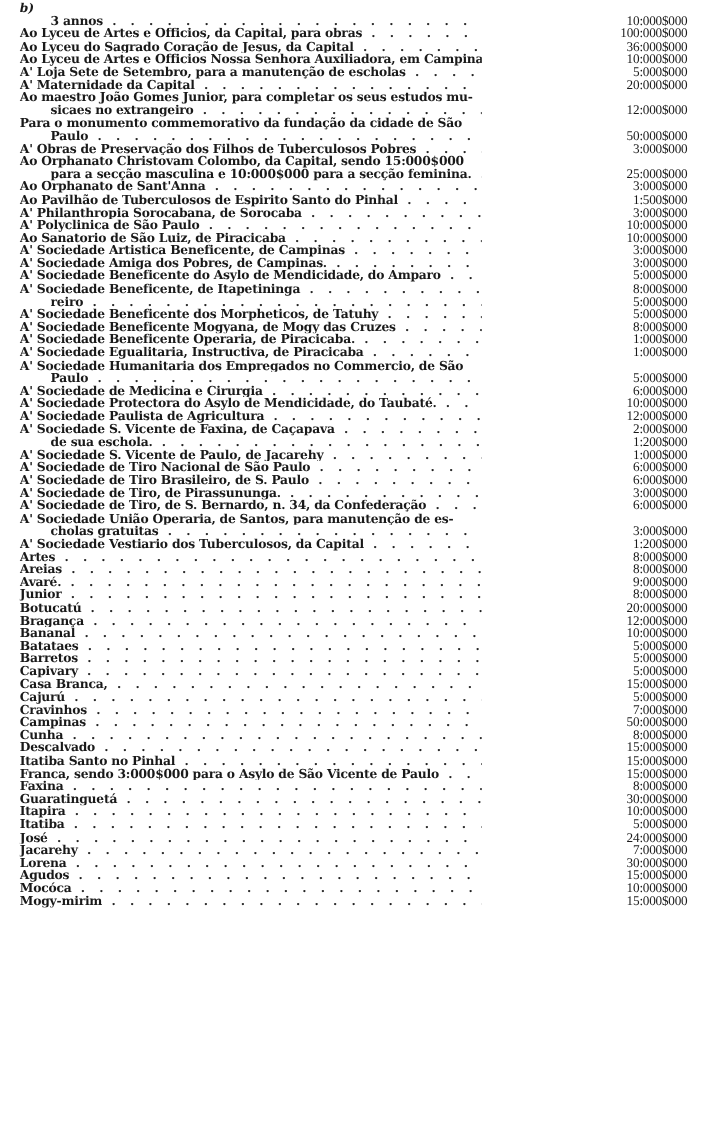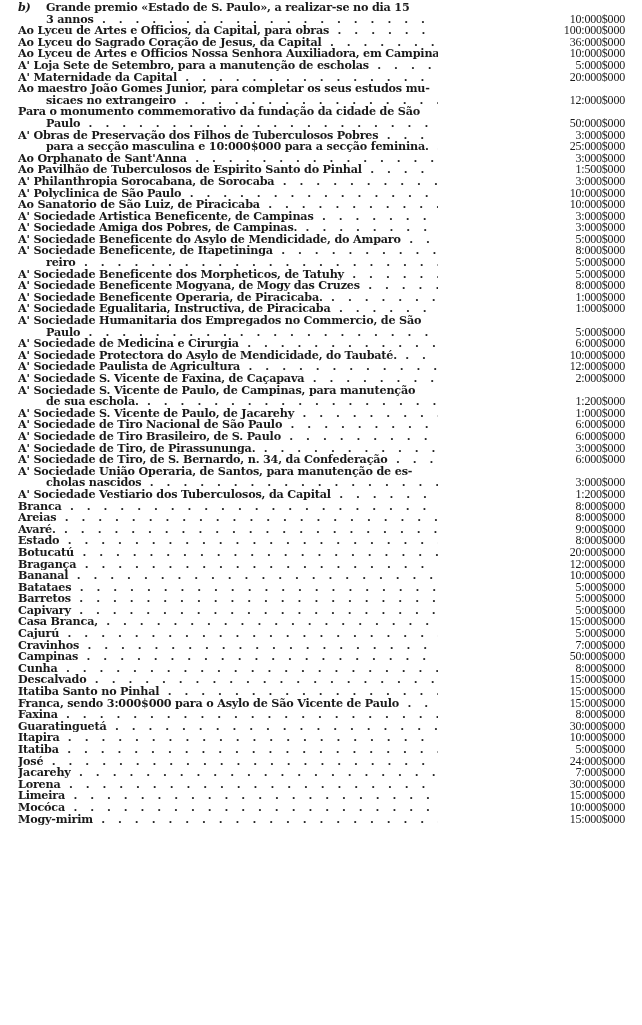--- a/index.html
+++ b/index.html
@@ -28,21 +28,20 @@
     font-weight: normal; font-size: 12px;
   }
 </style>
 </head>
 <body>
 
 <div class="page" id="page">
     <div class="entry">
       <div class="line">
         <span class="marker">b)</span>
-        <div class="text first-b"><span>Grande premio «Estado de S. Paulo», a realizar-se no dia 15</span></div>
       </div>
       <div class="line">
         <div class="text cont"><span>3 annos</span><span class="leader"> . . . . . . . . . . . . . . . . . . . . . . . . . . . . . . . .</span></div>
         <div class="amount">10:000$000</div>
       </div>
     </div>
     <div class="entry">
       <div class="line">
         <div class="text"><span>Ao Lyceu de Artes e Officios, da Capital, para obras</span><span class="leader"> . . . . . . . . . . . . . . . . . . . . . . . . . . . . . . . .</span></div>
         <div class="amount">100:000$000</div>
@@ -91,20 +90,23 @@
       </div>
     </div>
     <div class="entry">
       <div class="line">
         <div class="text"><span>A' Obras de Preservação dos Filhos de Tuberculosos Pobres</span><span class="leader"> . . . . . . . . . . . . . . . . . . . . . . . . . . . . . . . .</span></div>
         <div class="amount">3:000$000</div>
       </div>
     </div>
     <div class="entry">
       <div class="line">
+        <div class="text"><span>Ao Orphanato Christovam Colombo, da Capital, sendo 15:000$000</span></div>
+      </div>
+      <div class="line">
         <div class="text cont"><span>para a secção masculina e 10:000$000 para a secção feminina.</span><span class="leader"> . . . . . . . . . . . . . . . . . . . . . . . . . . . . . . . .</span></div>
         <div class="amount">25:000$000</div>
       </div>
     </div>
     <div class="entry">
       <div class="line">
         <div class="text"><span>Ao Orphanato de Sant'Anna</span><span class="leader"> . . . . . . . . . . . . . . . . . . . . . . . . . . . . . . . .</span></div>
         <div class="amount">3:000$000</div>
       </div>
     </div>
@@ -214,23 +216,20 @@
       </div>
     </div>
     <div class="entry">
       <div class="line">
         <div class="text"><span>A' Sociedade S. Vicente de Faxina, de Caçapava</span><span class="leader"> . . . . . . . . . . . . . . . . . . . . . . . . . . . . . . . .</span></div>
         <div class="amount">2:000$000</div>
       </div>
     </div>
     <div class="entry">
       <div class="line">
-        <div class="text"><span>A' Sociedade S. Vicente de Paulo, de Campinas, para manutenção</span></div>
-      </div>
-      <div class="line">
         <div class="text cont"><span>de sua eschola.</span><span class="leader"> . . . . . . . . . . . . . . . . . . . . . . . . . . . . . . . .</span></div>
         <div class="amount">1:200$000</div>
       </div>
     </div>
     <div class="entry">
       <div class="line">
         <div class="text"><span>A' Sociedade S. Vicente de Paulo, de Jacarehy</span><span class="leader"> . . . . . . . . . . . . . . . . . . . . . . . . . . . . . . . .</span></div>
         <div class="amount">1:000$000</div>
       </div>
     </div>
@@ -256,51 +255,51 @@
       <div class="line">
         <div class="text"><span>A' Sociedade de Tiro, de S. Bernardo, n. 34, da Confederação</span><span class="leader"> . . . . . . . . . . . . . . . . . . . . . . . . . . . . . . . .</span></div>
         <div class="amount">6:000$000</div>
       </div>
     </div>
     <div class="entry">
       <div class="line">
         <div class="text"><span>A' Sociedade União Operaria, de Santos, para manutenção de es-</span></div>
       </div>
       <div class="line">
-        <div class="text cont"><span>cholas nascidos</span><span class="leader"> . . . . . . . . . . . . . . . . . . . . . . . . . . . . . . . .</span></div>
+        <div class="text cont"><span>cholas gratuitas</span><span class="leader"> . . . . . . . . . . . . . . . . . . . . . . . . . . . . . . . .</span></div>
         <div class="amount">3:000$000</div>
       </div>
     </div>
     <div class="entry">
       <div class="line">
         <div class="text"><span>A' Sociedade Vestiario dos Tuberculosos, da Capital</span><span class="leader"> . . . . . . . . . . . . . . . . . . . . . . . . . . . . . . . .</span></div>
         <div class="amount">1:200$000</div>
       </div>
     </div>
     <div class="entry">
       <div class="line">
-        <div class="text"><span>Branca</span><span class="leader"> . . . . . . . . . . . . . . . . . . . . . . . . . . . . . . . .</span></div>
+        <div class="text"><span>Artes</span><span class="leader"> . . . . . . . . . . . . . . . . . . . . . . . . . . . . . . . .</span></div>
         <div class="amount">8:000$000</div>
       </div>
     </div>
     <div class="entry">
       <div class="line">
         <div class="text"><span>Areias</span><span class="leader"> . . . . . . . . . . . . . . . . . . . . . . . . . . . . . . . .</span></div>
         <div class="amount">8:000$000</div>
       </div>
     </div>
     <div class="entry">
       <div class="line">
         <div class="text"><span>Avaré.</span><span class="leader"> . . . . . . . . . . . . . . . . . . . . . . . . . . . . . . . .</span></div>
         <div class="amount">9:000$000</div>
       </div>
     </div>
     <div class="entry">
       <div class="line">
-        <div class="text"><span>Estado</span><span class="leader"> . . . . . . . . . . . . . . . . . . . . . . . . . . . . . . . .</span></div>
+        <div class="text"><span>Junior</span><span class="leader"> . . . . . . . . . . . . . . . . . . . . . . . . . . . . . . . .</span></div>
         <div class="amount">8:000$000</div>
       </div>
     </div>
     <div class="entry">
       <div class="line">
         <div class="text"><span>Botucatú</span><span class="leader"> . . . . . . . . . . . . . . . . . . . . . . . . . . . . . . . .</span></div>
         <div class="amount">20:000$000</div>
       </div>
     </div>
     <div class="entry">
@@ -418,21 +417,21 @@
       </div>
     </div>
     <div class="entry">
       <div class="line">
         <div class="text"><span>Lorena</span><span class="leader"> . . . . . . . . . . . . . . . . . . . . . . . . . . . . . . . .</span></div>
         <div class="amount">30:000$000</div>
       </div>
     </div>
     <div class="entry">
       <div class="line">
-        <div class="text"><span>Limeira</span><span class="leader"> . . . . . . . . . . . . . . . . . . . . . . . . . . . . . . . .</span></div>
+        <div class="text"><span>Agudos</span><span class="leader"> . . . . . . . . . . . . . . . . . . . . . . . . . . . . . . . .</span></div>
         <div class="amount">15:000$000</div>
       </div>
     </div>
     <div class="entry">
       <div class="line">
         <div class="text"><span>Mocóca</span><span class="leader"> . . . . . . . . . . . . . . . . . . . . . . . . . . . . . . . .</span></div>
         <div class="amount">10:000$000</div>
       </div>
     </div>
     <div class="entry">

